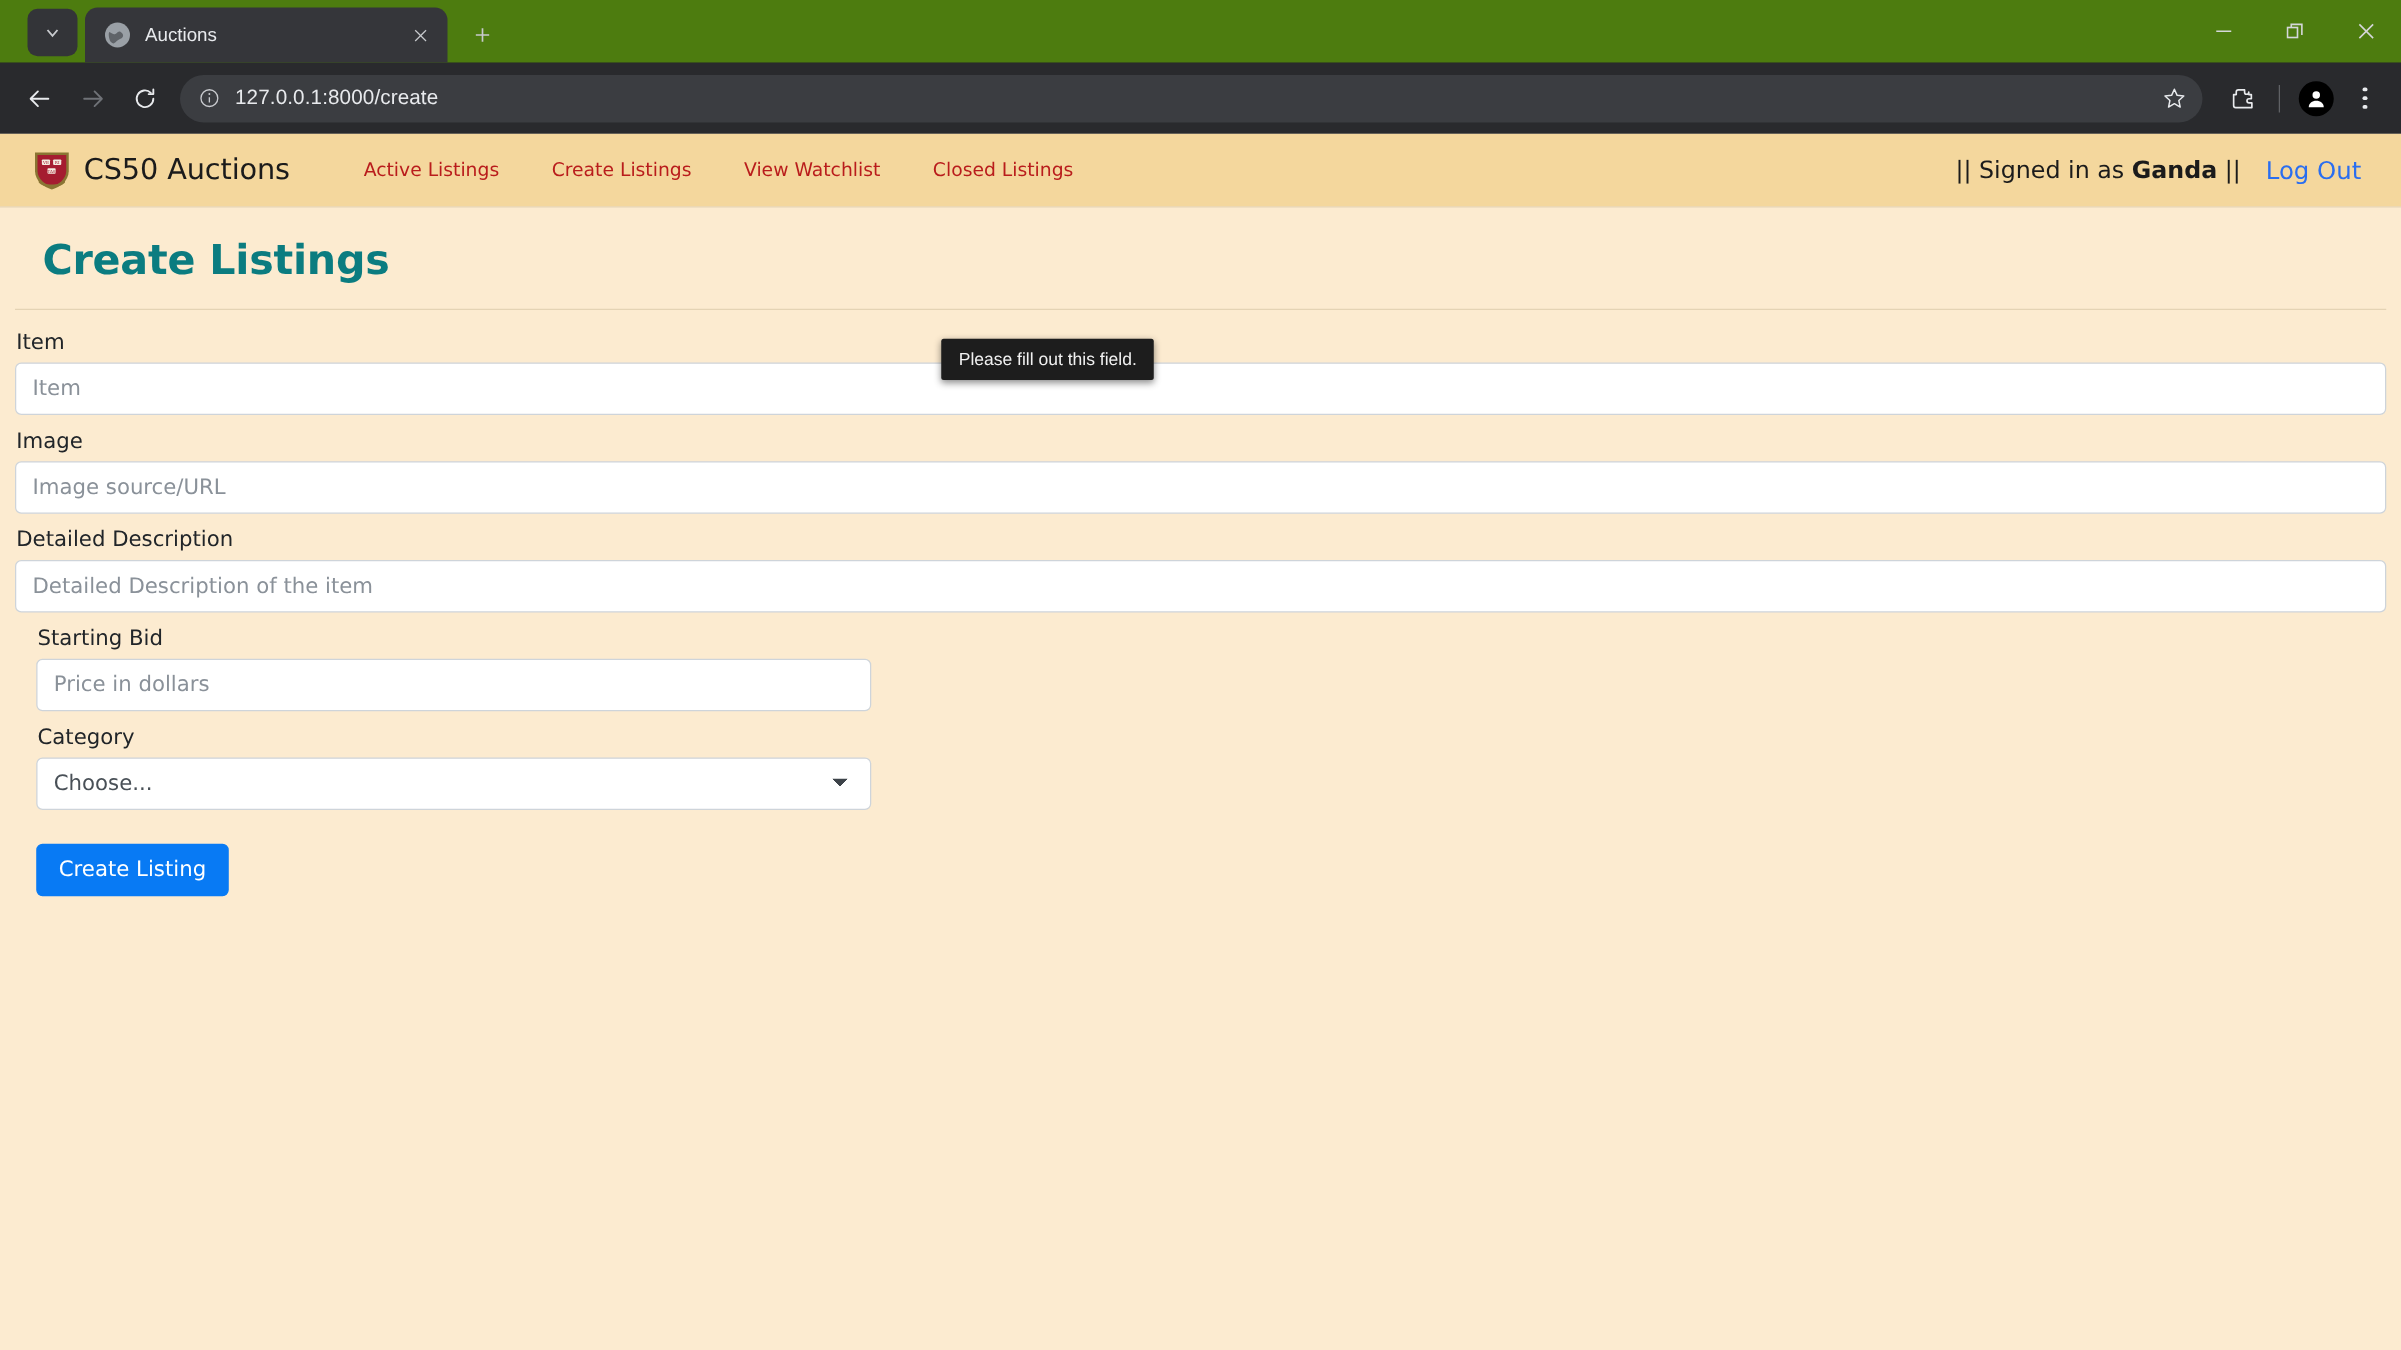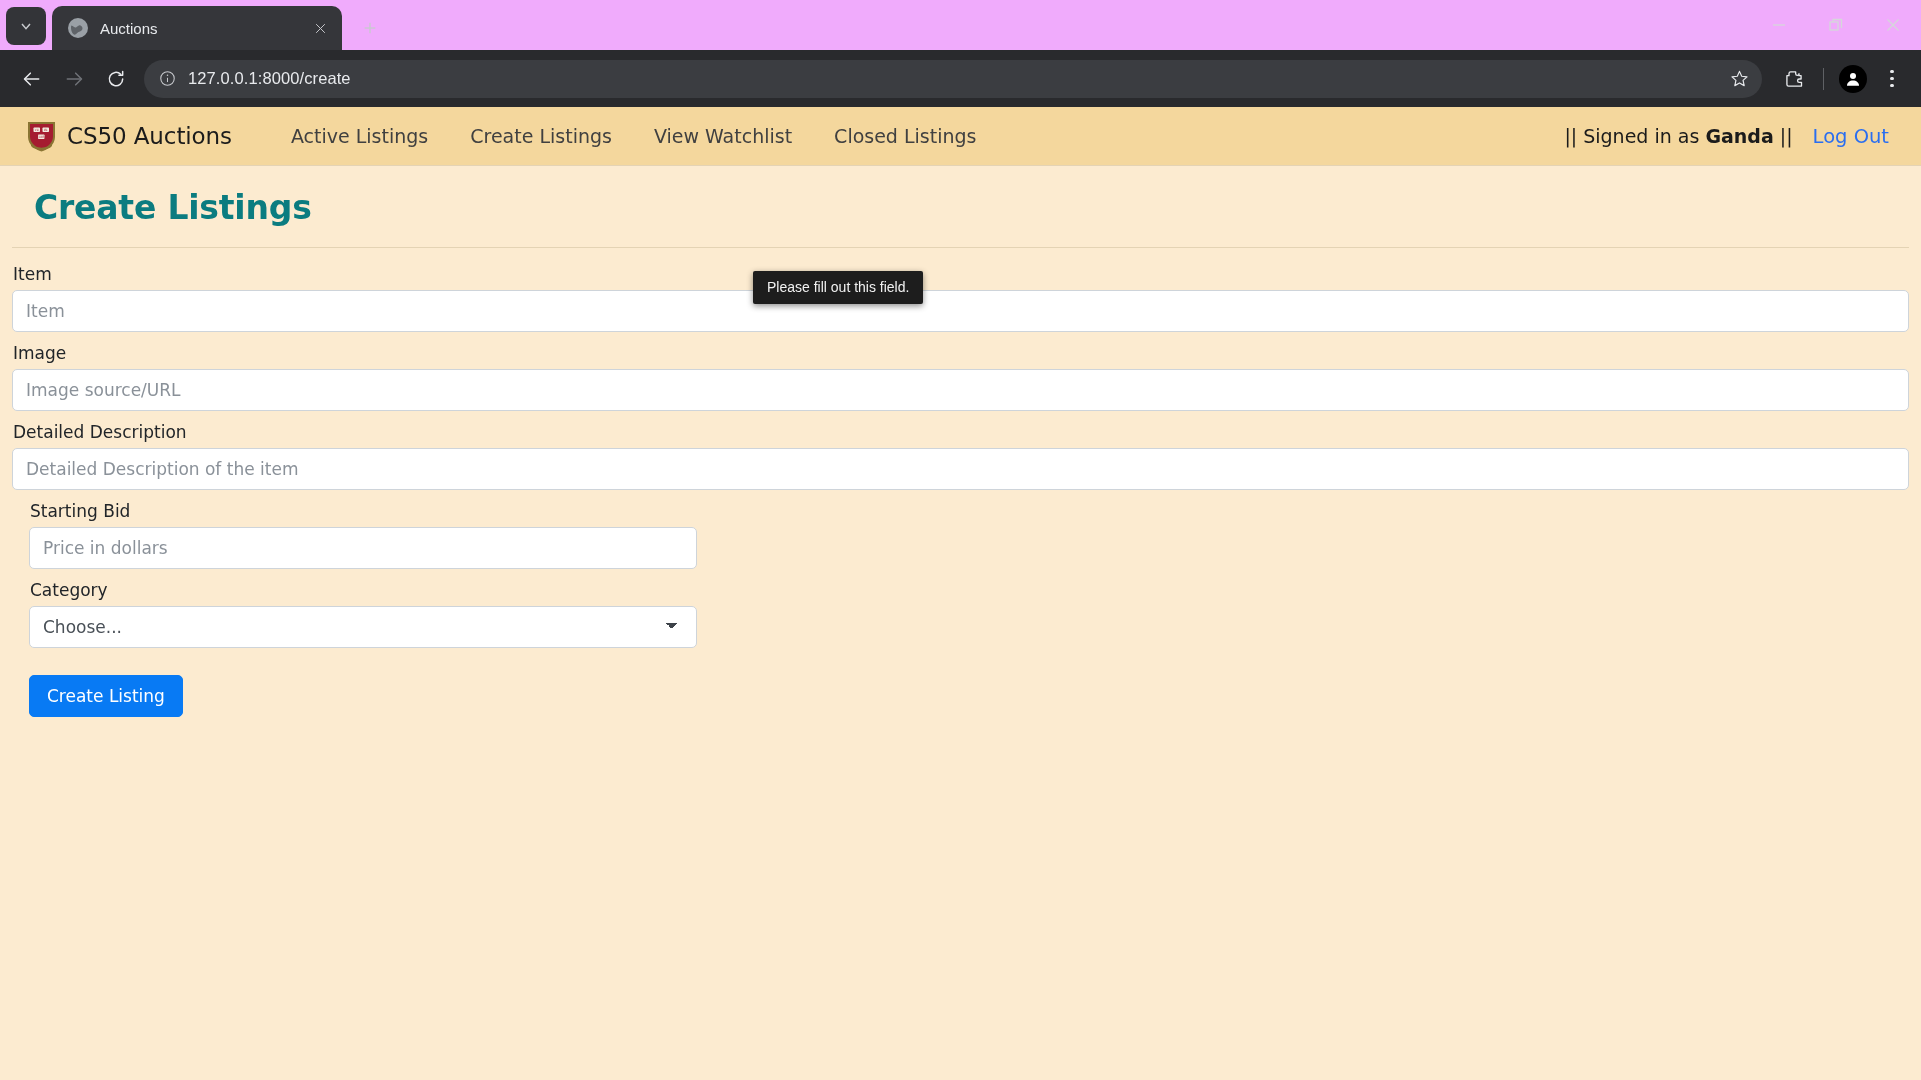--- a/index.html
+++ b/index.html
@@ -7,22 +7,22 @@
     width: 1921px; height: 1080px;
     font-family: "Liberation Sans", sans-serif;
     overflow: hidden;
     background: #202124;
   }
 
   
   #browser { width: 1921px; height: 1080px; display: flex; flex-direction: column; background:#202124; }
 
   .tabstrip {
-    height: 50px; background: #f0abfc; display: flex; align-items: flex-end;
-    padding-left: 6px; position: relative; flex: 0 0 50px;
+    height: 50px; background: #4d7c0f; display: flex; align-items: flex-end;
+    padding-left: 22px; position: relative; flex: 0 0 50px;
   }
   .tab-list-btn {
     width: 40px; height: 38px; margin-bottom: 5px; border-radius: 8px;
     background: #333438; display:flex; align-items:center; justify-content:center;
     cursor: pointer;
   }
   .tab-list-btn svg { width: 16px; height: 16px; fill: none; stroke:#c8cace; stroke-width:2.2; }
 
   .tab {
     height: 44px; width: 290px; margin-left: 6px; background: #35363a;
@@ -108,21 +108,21 @@
   .site-nav {
     background:#F4D79D; height: 58px; display:flex; align-items:center;
     padding: 0 26px 0 26px; position: relative;
   }
   .brand { display:flex; align-items:center; gap:10px; cursor:pointer; }
   .brand .crest { width: 31px; height: 33px; flex:0 0 31px; }
   .brand .brand-text { font-size: 23px; color:#1b1b1b; letter-spacing:-0.1px; }
 
   .nav-links { display:flex; align-items:center; margin-left: 38px; gap: 0px; }
   .nav-links a {
-    color:#404040; font-size: 19px; text-decoration:none; padding: 6px 21px;
+    color:#b91c1c; font-size: 15px; text-decoration:none; padding: 6px 21px;
     white-space:nowrap; cursor:pointer;
   }
 
   .nav-right { margin-left:auto; display:flex; align-items:center; gap: 14px;
                padding-right: 6px; }
   .signed-in { font-size: 19px; color:#1b1b1b; white-space:nowrap; }
   .signed-in b { font-weight: bold; }
   .logout { color:#2a6ef0; font-size: 19.5px; text-decoration:none; cursor:pointer;
             margin-left: 6px; }
 

